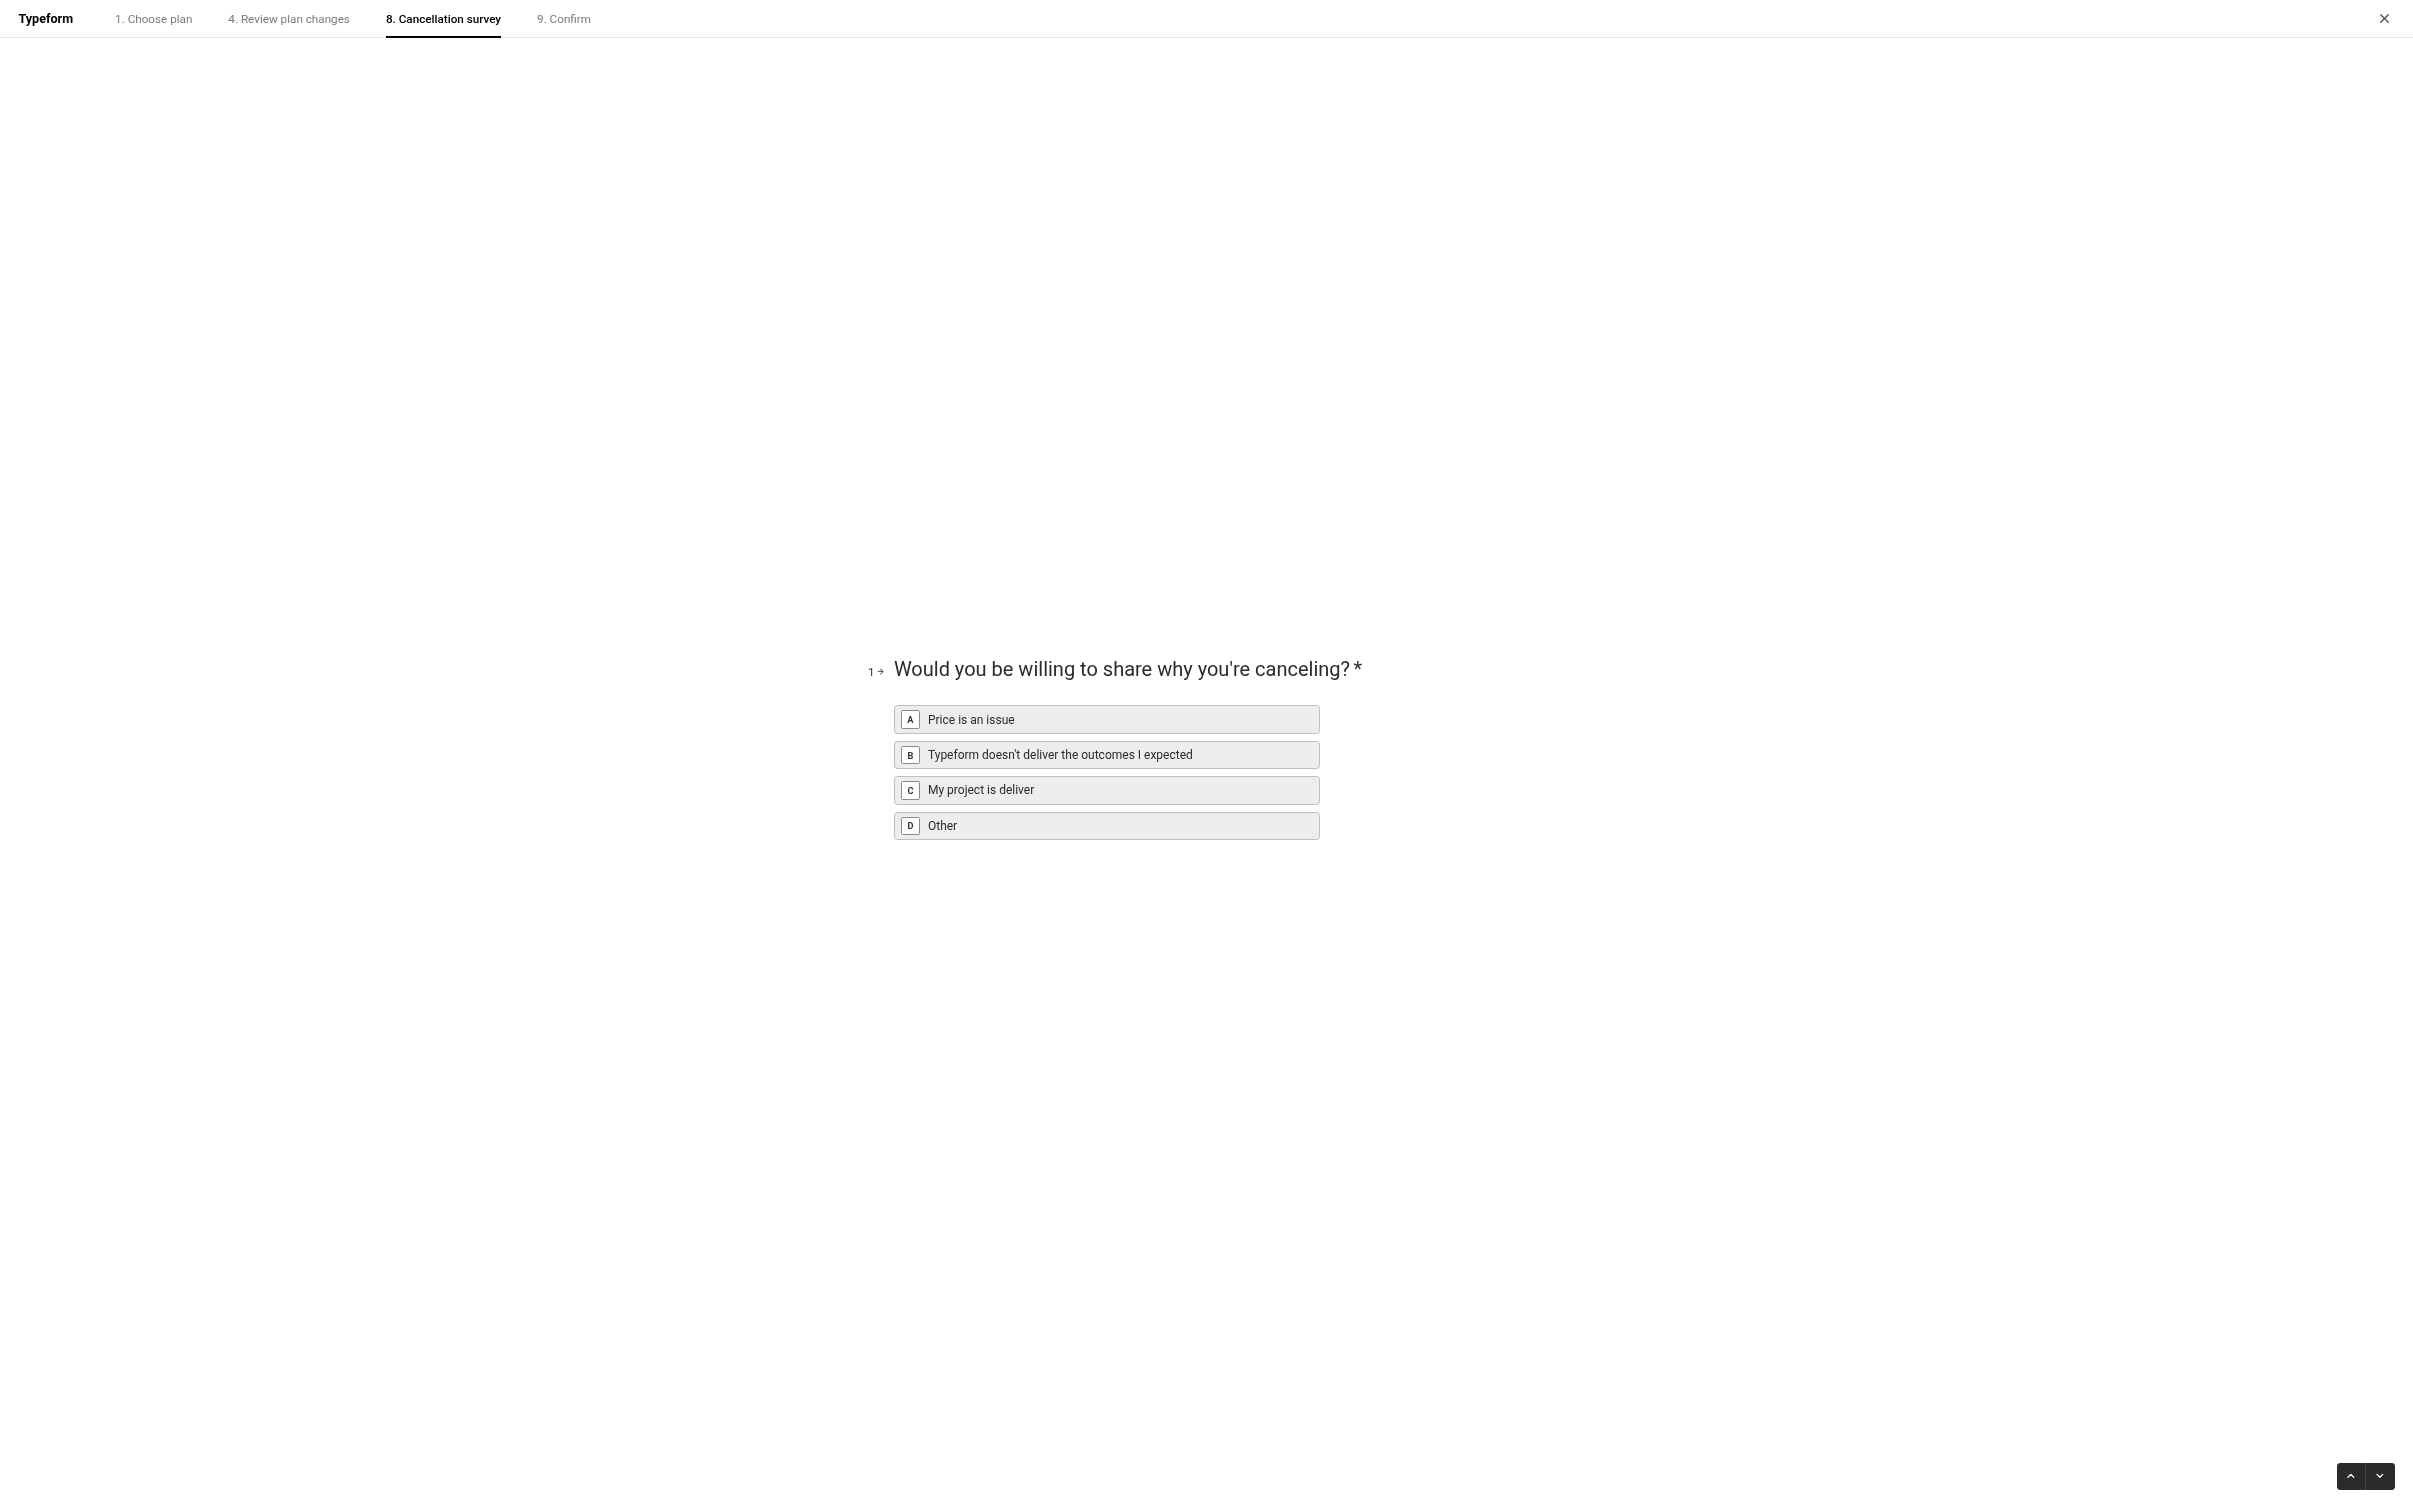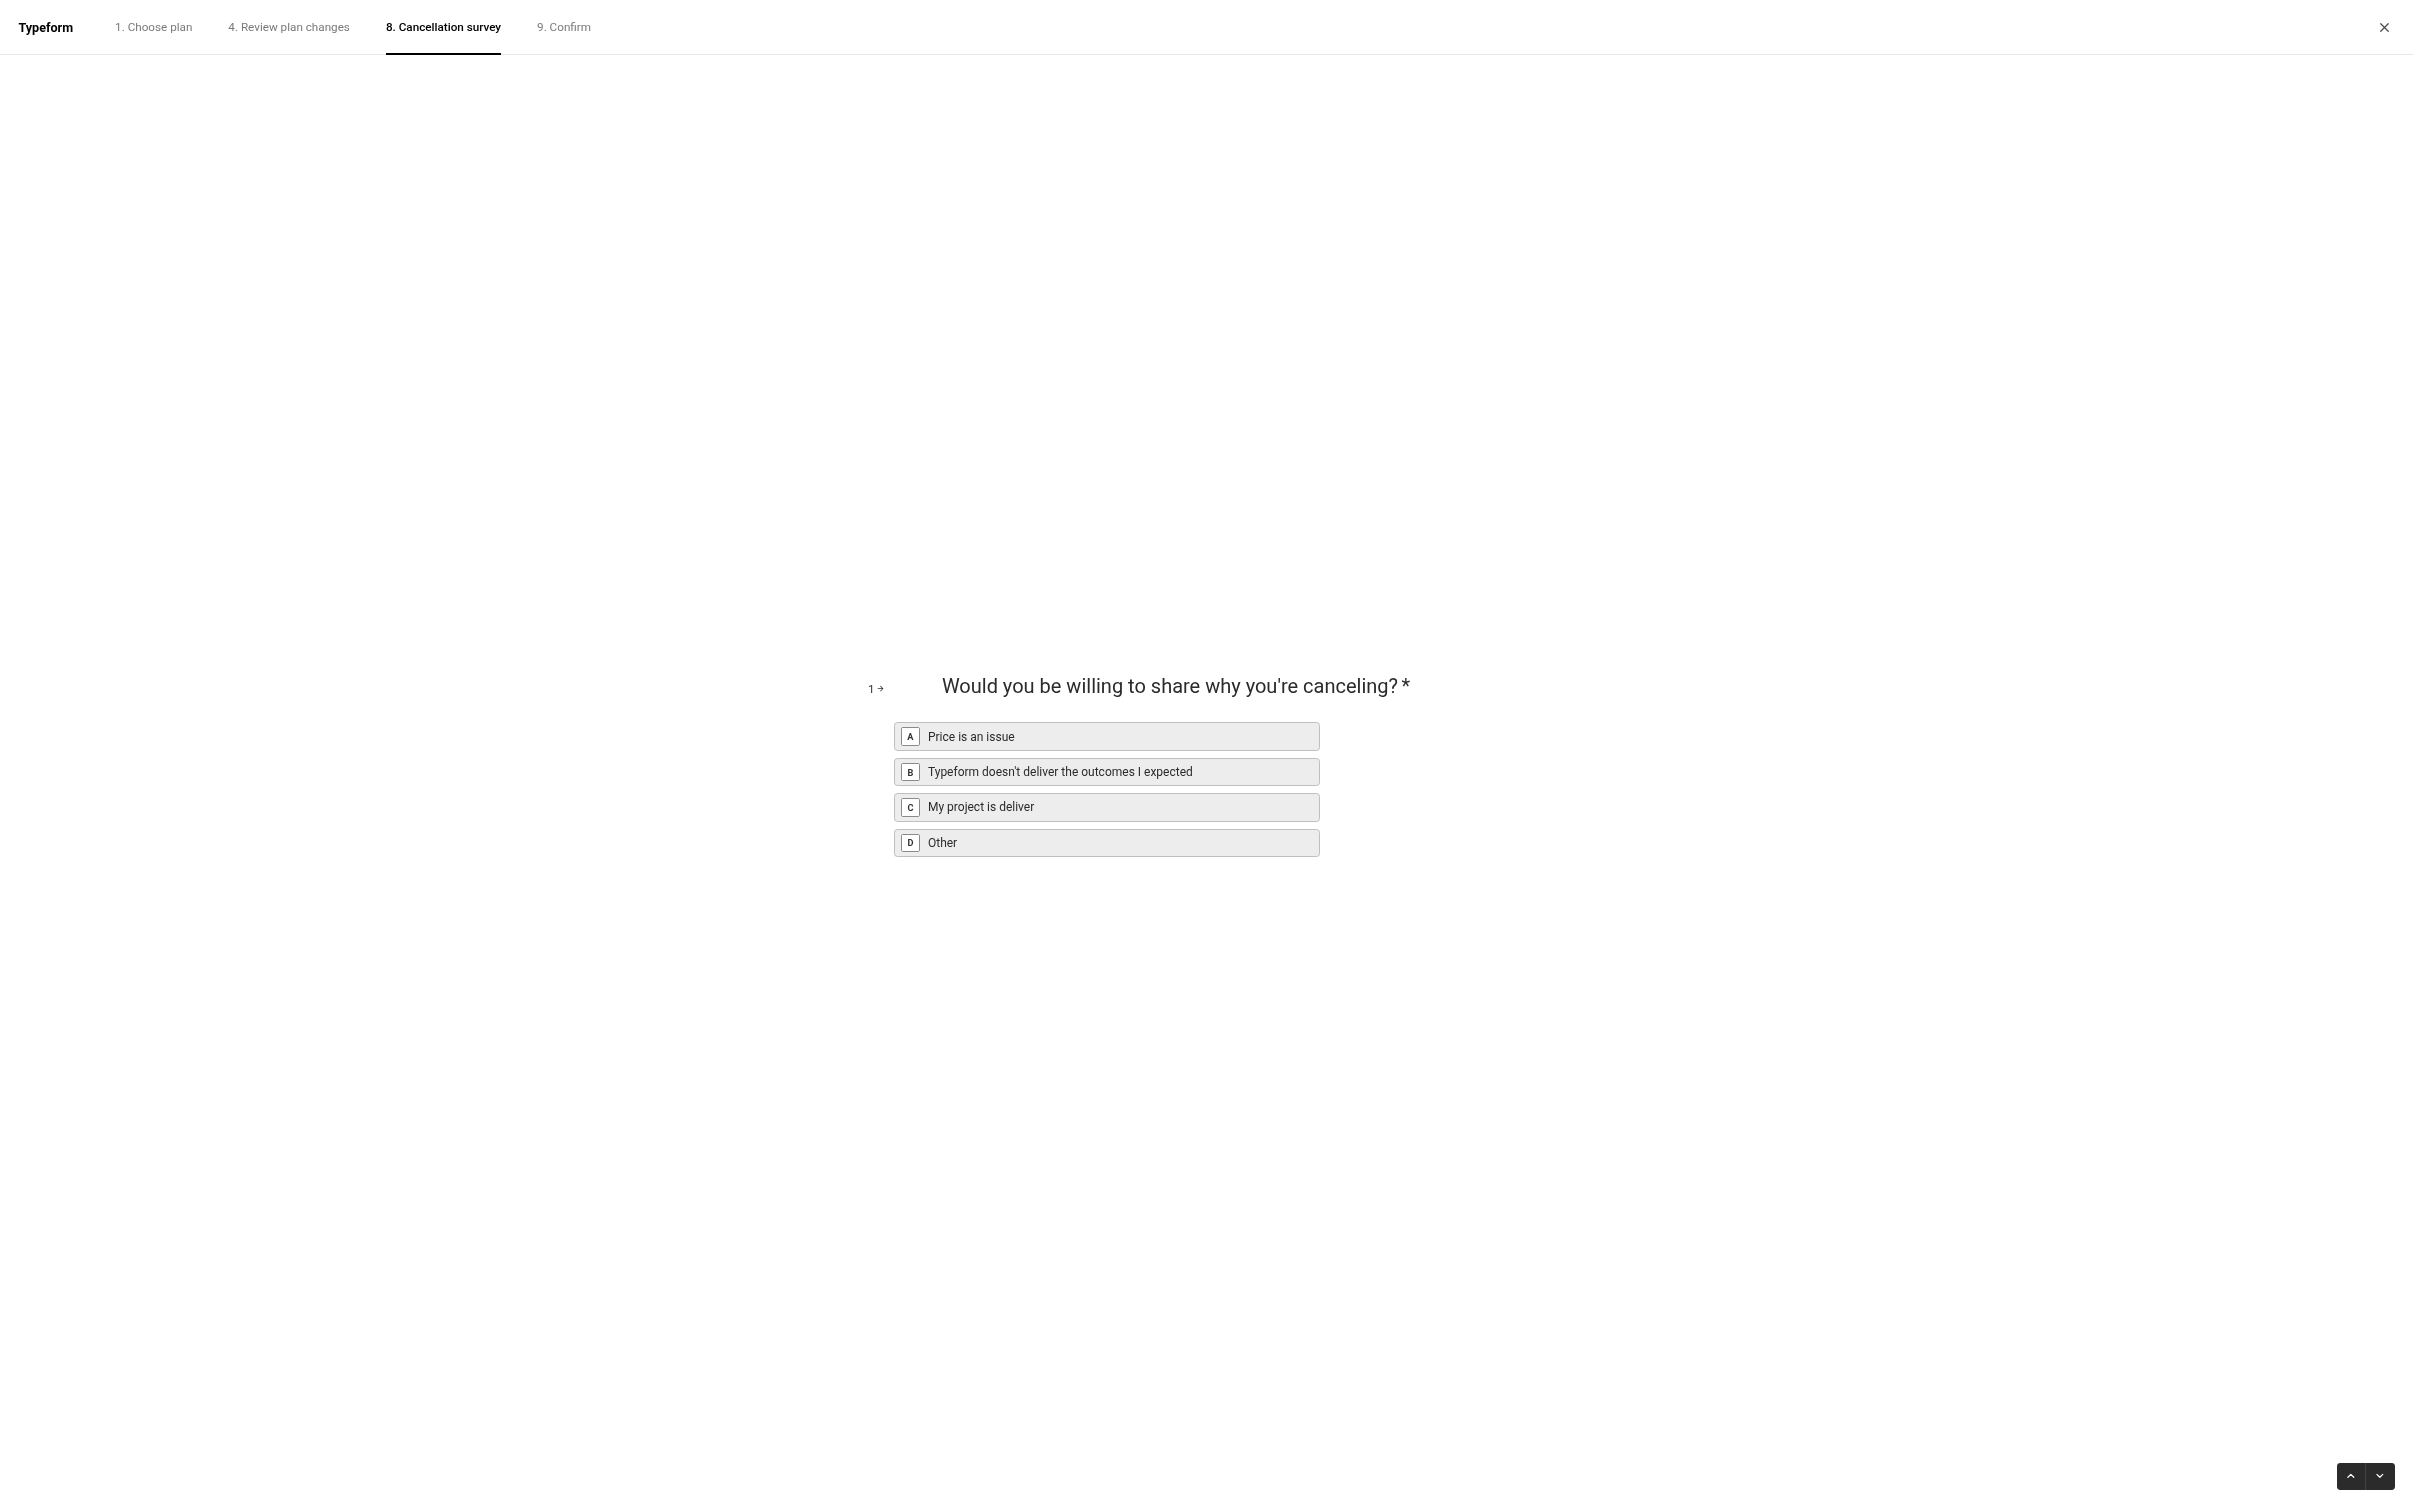--- a/index.html
+++ b/index.html
@@ -12,21 +12,21 @@
       font-family: -apple-system, BlinkMacSystemFont, "Segoe UI", Roboto, Helvetica, Arial, sans-serif;
       background: #ffffff;
       width: 100%;
       height: 100vh;
       overflow: hidden;
     }
     
     .header {
       display: flex;
       align-items: center;
-      height: 55px;
+      height: 38px;
       border-bottom: 0.8px solid #e6e6e6;
       padding: 0 18.4px;
       position: relative;
     }
     
     .brand {
       font-weight: 700;
       font-size: 12.6px;
       color: #000000;
       margin-right: 42px;
@@ -118,21 +118,20 @@
     .question-number svg {
       width: 9.2px;
       height: 9.2px;
     }
     
     .question-text {
       font-size: 20px;
       color: #2b2b2b;
       font-weight: 400;
       line-height: 1.3;
-      margin-left: 48px;
     }
     
     .required-mark {
       margin-left: 3.4px;
     }
     
     .options {
       margin-left: 30px;
       display: flex;
       flex-direction: column;

